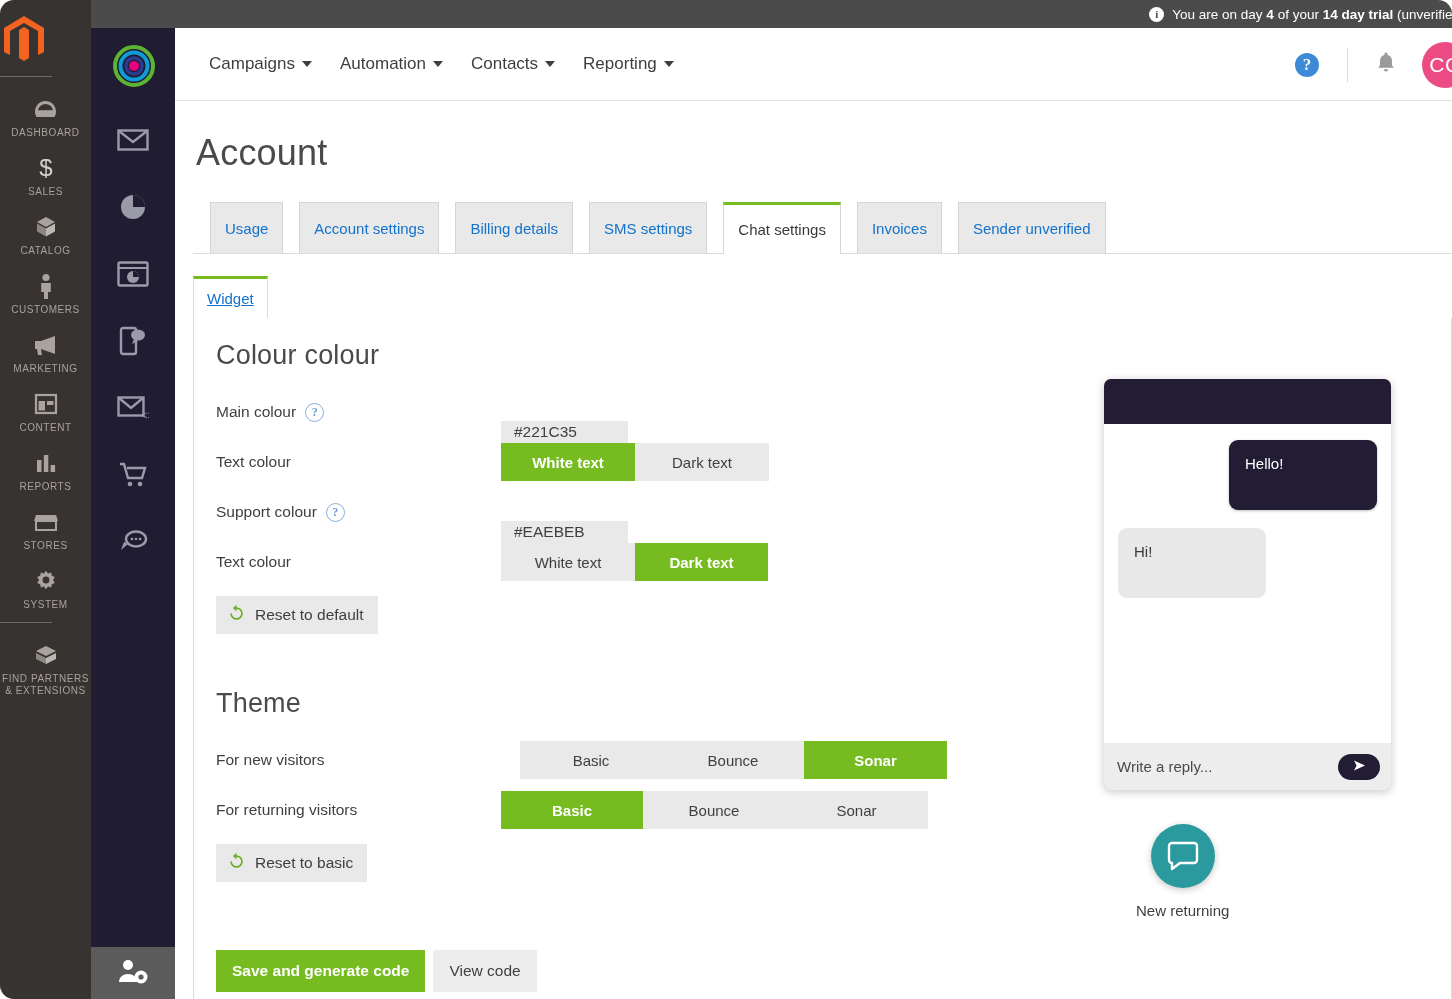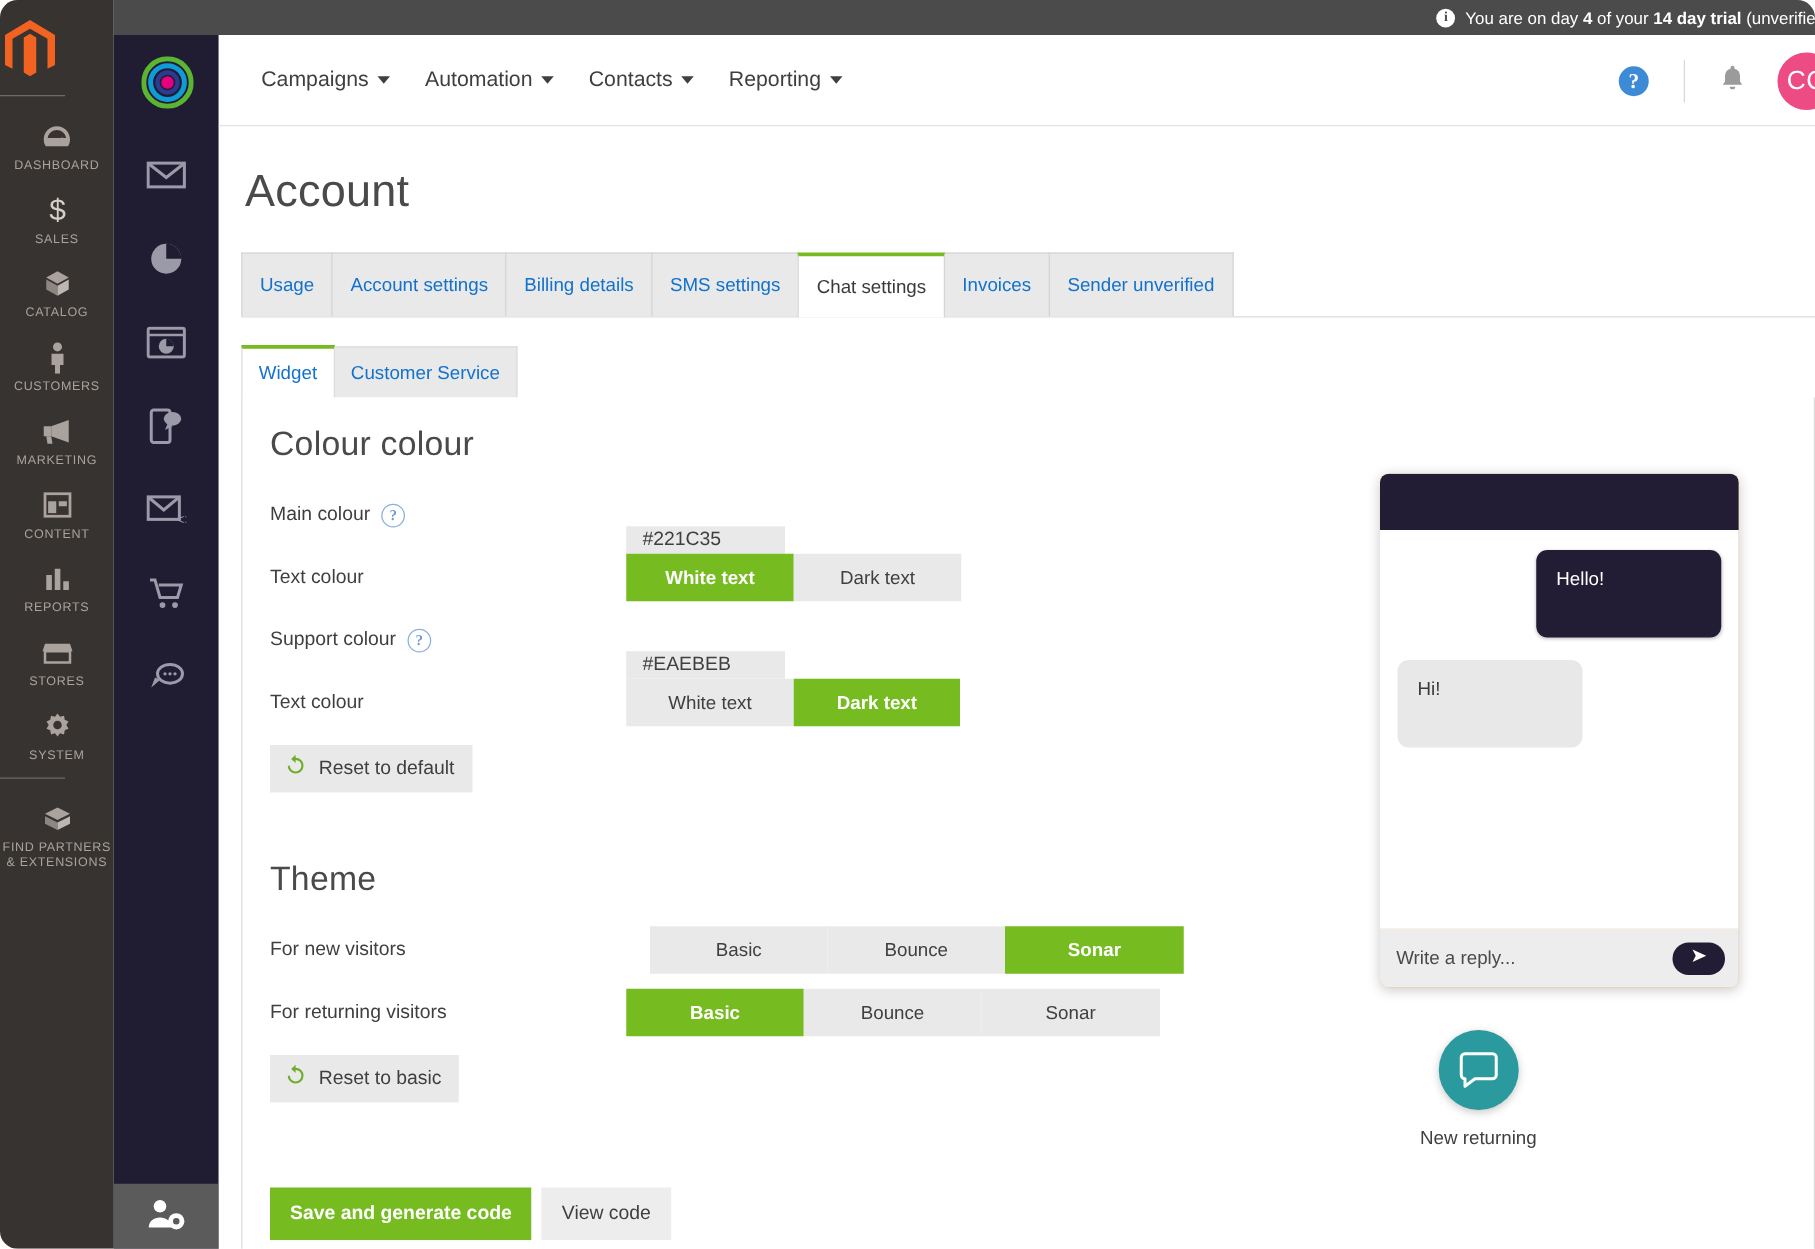--- a/index.html
+++ b/index.html
@@ -110,42 +110,42 @@
 
   
   .tabstrip {
     position: relative; margin: 28px 0 0 18px; display: flex; align-items: flex-end;
     height: 52px; border-bottom: 1px solid #dcdcdc; width: 1259px;
   }
   .tab {
     background: #e9e9e9; border: 1px solid #d5d5d5; border-bottom: none;
     padding: 12px 14px; height: 51px; display: flex; align-items: center;
     font-size: 15px; color: #1272cc; cursor: pointer; margin-right: -1px;
-    position: relative; white-space: nowrap;
+    position: relative; white-space: nowrap; margin-left: 17px;
   }
   .tab.active {
     background: #ffffff; color: #3a3a3a; height: 52px; z-index: 2;
     border-top: 3px solid #76bc21; margin-bottom: -1px;
   }
   .tabstrip-filler { flex: 1; }
 
   
   .subtabstrip {
     position: relative; margin: 22px 0 0 18px; display: flex; align-items: flex-end;
     height: 42px; width: 1259px;
   }
   .subtab {
     background: #e9e9e9; border: 1px solid #dcdcdc; border-bottom: none;
     padding: 0 13px; height: 41px; display: flex; align-items: center;
     font-size: 15px; color: #1272cc; cursor: pointer; margin-right: -1px;
     white-space: nowrap;
   }
   .subtab.active {
     background: #ffffff; color: #1272cc; border-top: 3px solid #76bc21;
-    height: 42px; z-index: 2;
+    height: 42px; z-index: 2; text-decoration: underline;
   }
 
   
   .content-card {
     position: relative; margin-left: 18px; width: 1259px;
     min-height: 720px; background: #fff;
     border: 1px solid #dcdcdc; border-top: none; padding: 0;
   }
 
   .section-title {
@@ -493,23 +493,20 @@
         </div>
       <div class="tab">
           <span>Sender unverified</span>
         </div>
       <div class="tabstrip-filler"></div>
     </div>
 
     <div class="subtabstrip">
       <div class="subtab active">
           <span>Widget</span>
-        </div>
-      <div class="subtab">
-          <span>Customer Service</span>
         </div>
     </div>
 
     <div class="content-card">
 
       <div class="section-title">Colour colour</div>
 
       <div class="form-row" style="margin-top:16px;">
         <div class="field-label">
           <span>Main colour</span>

